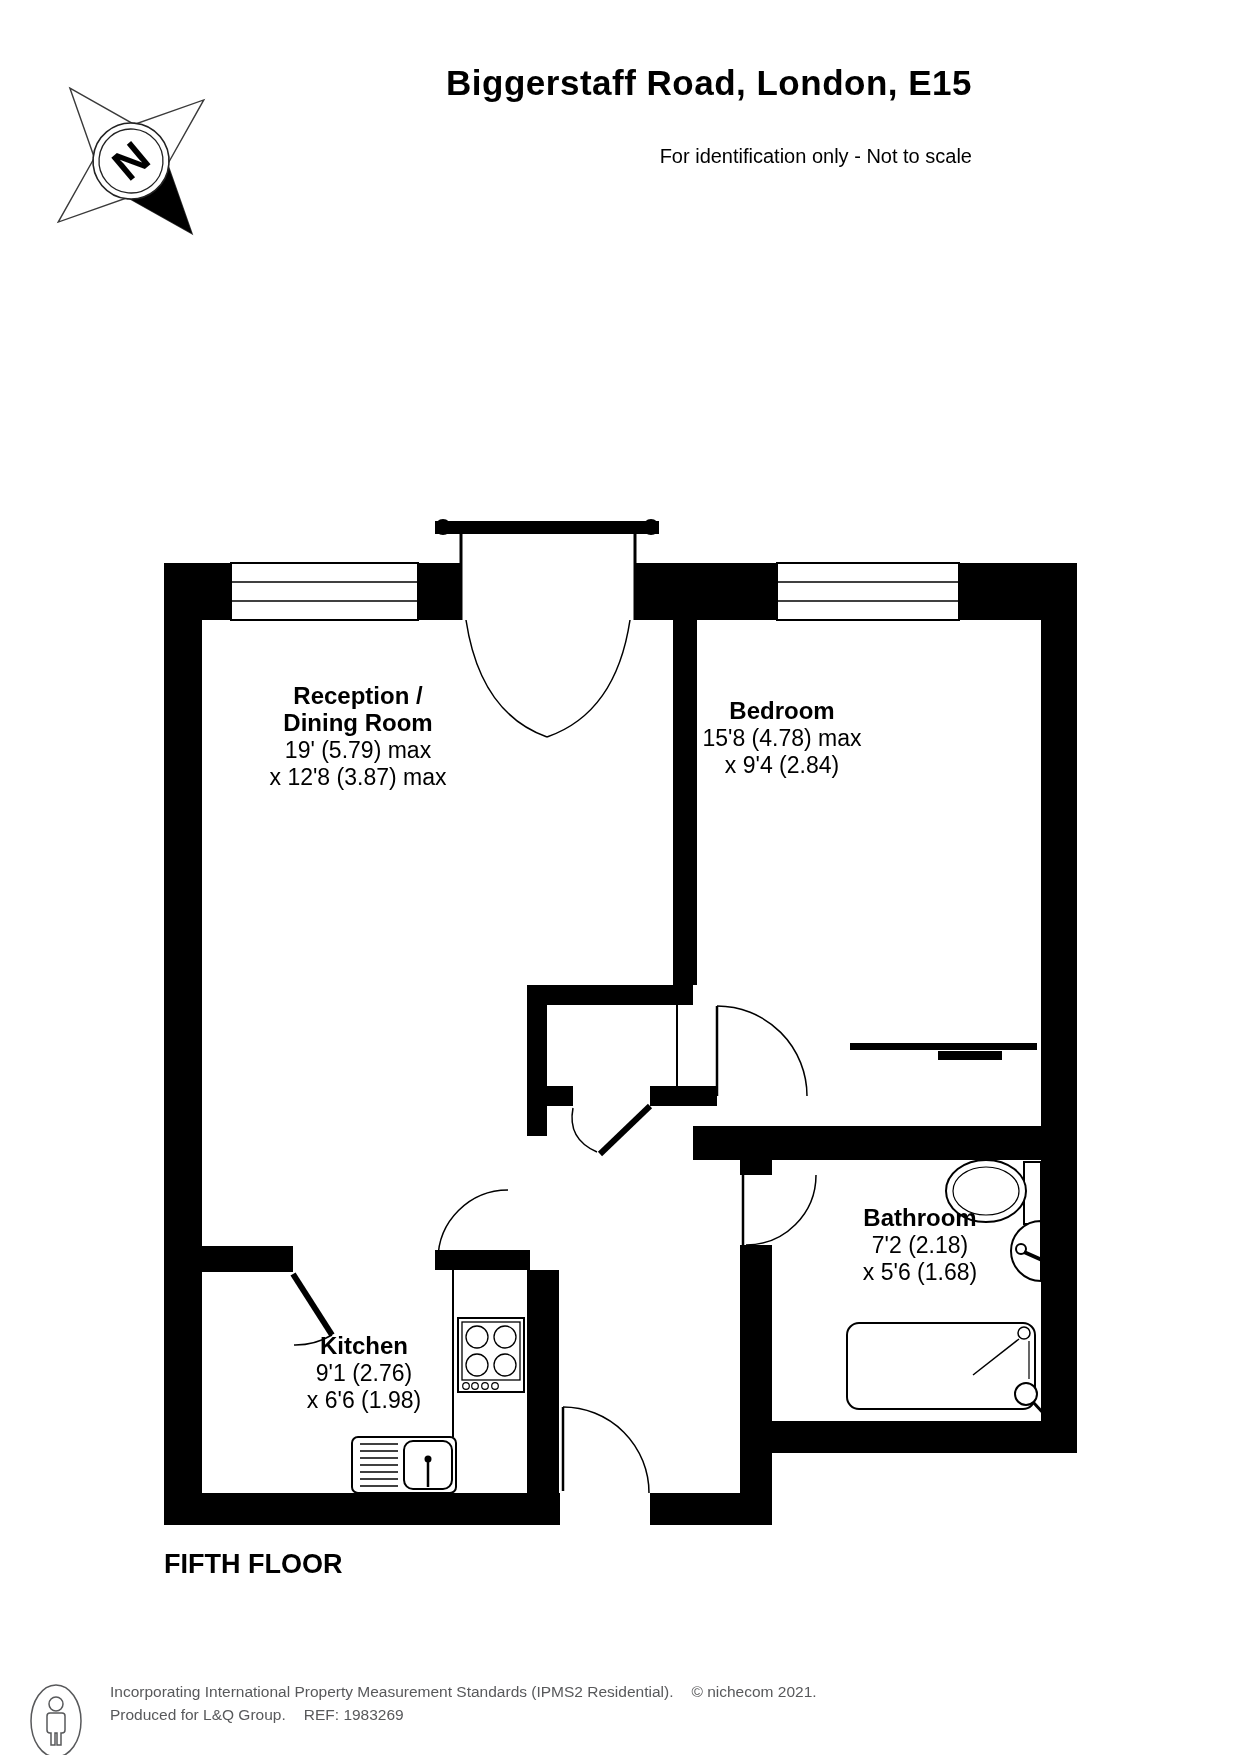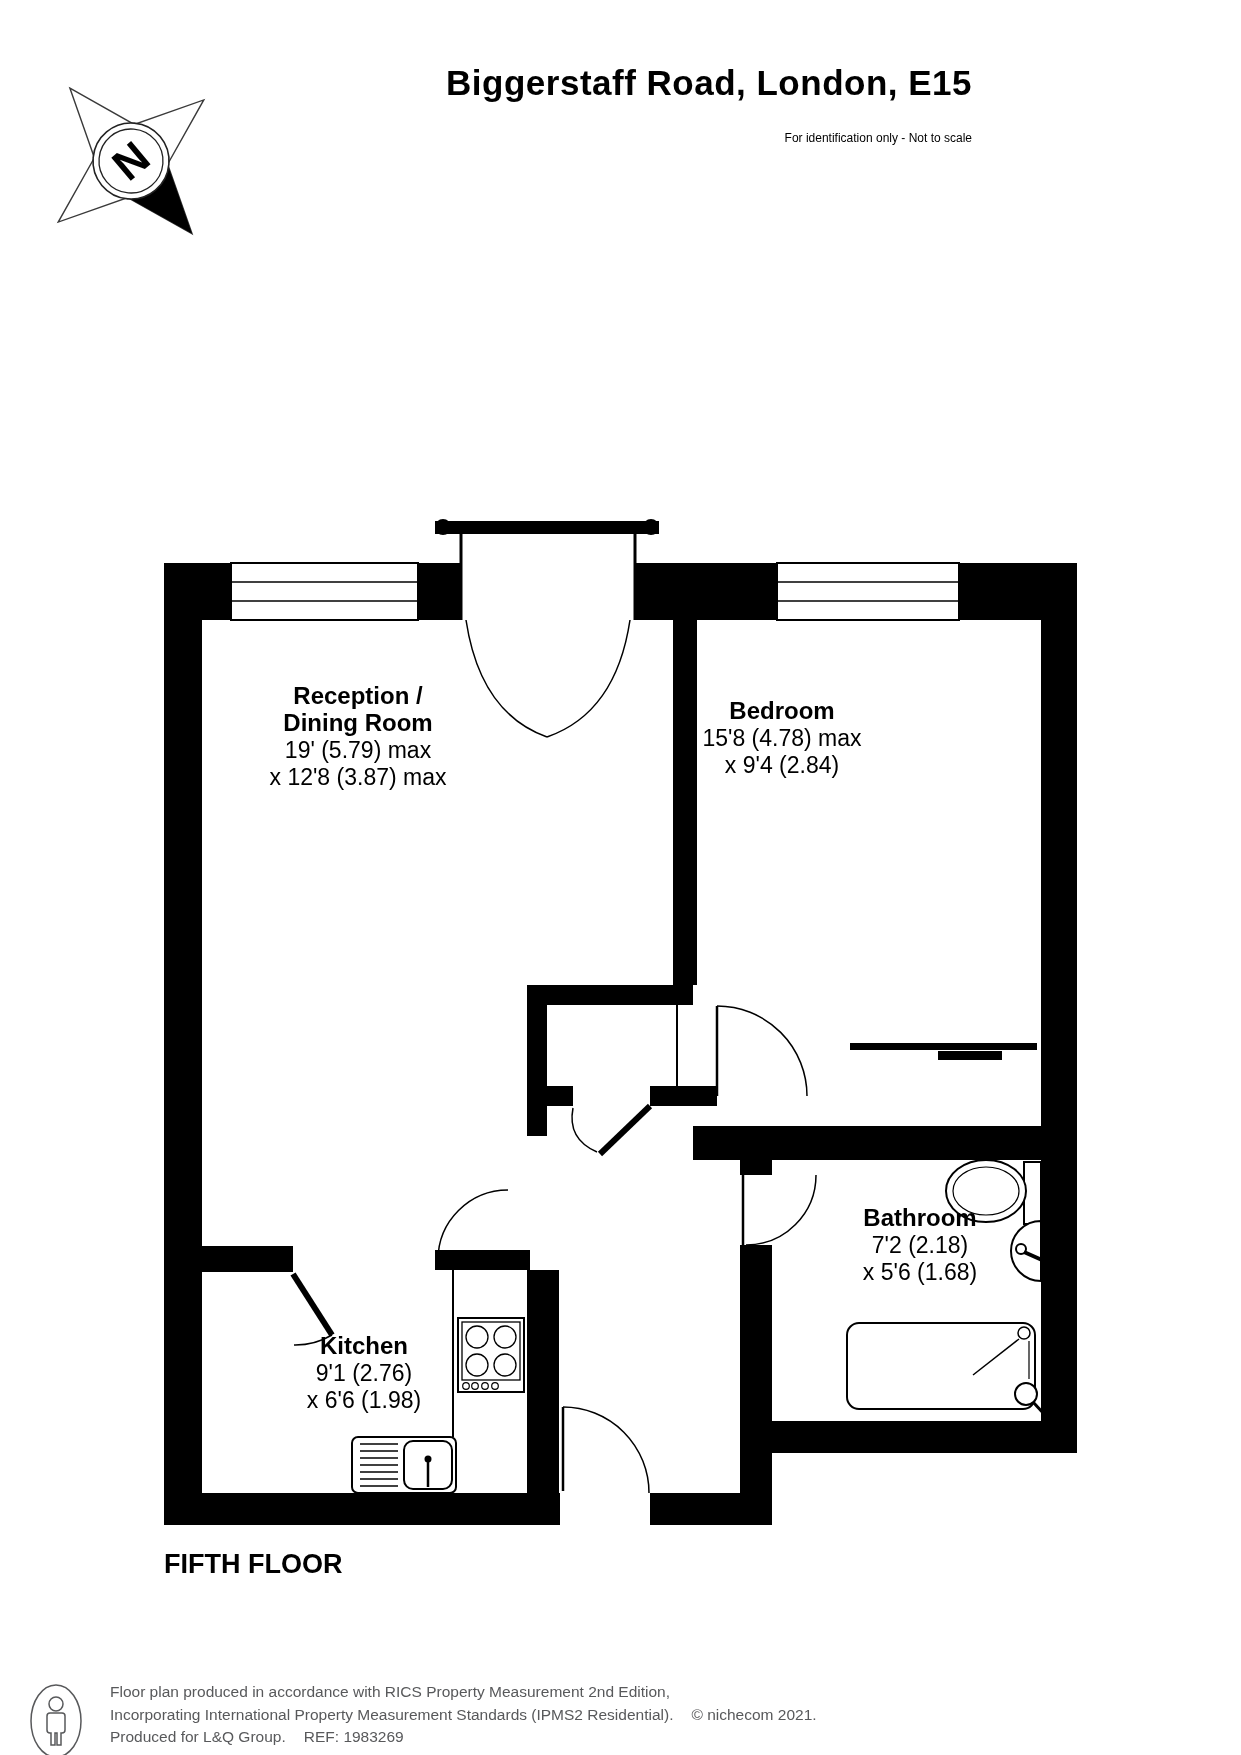--- a/index.html
+++ b/index.html
@@ -1,21 +1,21 @@
 <!DOCTYPE html>
 <html style="--footer-text: #58595b; --bg: #ffffff;"><head>
 <meta charset="utf-8">
 <style>
   html,body{margin:0;padding:0;background:#fff;}
   .page{position:relative;width:1128px;height:1755px;background:var(--bg,#fff);
         font-family:"Liberation Sans", sans-serif;overflow:hidden;margin-top:23px;}
   .hdr{position:absolute;right:156px;text-align:right;color:#000;}
   .hdr-title{top:40px;font-size:35px;font-weight:bold;letter-spacing:0.5px;}
   .hdr-area{top:90px;font-size:24px;}
-  .hdr-note{top:108px;font-size:12px;}
+  .hdr-note{top:122px;font-size:20px;}
   .plan-svg{position:absolute;left:0;top:0;}
   .footer{position:absolute;left:28px;top:1658px;display:flex;align-items:flex-start;
           color:var(--footer-text,#58595b);font-size:15.5px;line-height:22.5px;}
   .footer-text{margin-left:26px;}
   .sep{margin-left:18px;}
   .wall{fill:#000;}
   .ln{stroke:#000;fill:none;}
   .fx{stroke:#000;fill:#fff;}
   .room-name{font-family:"Liberation Sans",sans-serif;font-size:24px;font-weight:bold;fill:#000;text-anchor:middle;}
   .room-dim{font-family:"Liberation Sans",sans-serif;font-size:23px;fill:#000;text-anchor:middle;}
@@ -186,21 +186,20 @@
     <text class="floor-label" x="164" y="1550">FIFTH FLOOR</text>
   </svg>
 
   <div class="footer">
     <svg width="56" height="82" viewBox="0 0 56 82">
       <ellipse cx="28" cy="40" rx="25" ry="36" fill="none" stroke="#58595b" stroke-width="1.5"></ellipse>
       <circle cx="28" cy="23" r="7" fill="none" stroke="#58595b" stroke-width="1.5"></circle>
       <path d="M 22,32 h12 a3,3 0 0 1 3,3 v14 a3,3 0 0 1 -3,3 h-1 v12 h-4 v-12 h-2 v12 h-4 v-12 h-1 a3,3 0 0 1 -3,-3 v-14 a3,3 0 0 1 3,-3 Z" fill="none" stroke="#58595b" stroke-width="1.5"></path>
     </svg>
     <div class="footer-text">
-      <div>Floor plan produced in accordance with RICS Property Measurement 2nd Edition,</div>
       <div>
         <span>Incorporating International Property Measurement Standards (IPMS2 Residential).</span><span class="sep">© nichecom 2021.</span>
       </div>
       <div>
         <span>Produced for L&amp;Q Group.</span><span class="sep">REF: 1983269</span>
       </div>
     </div>
   </div>
 
 </div>

